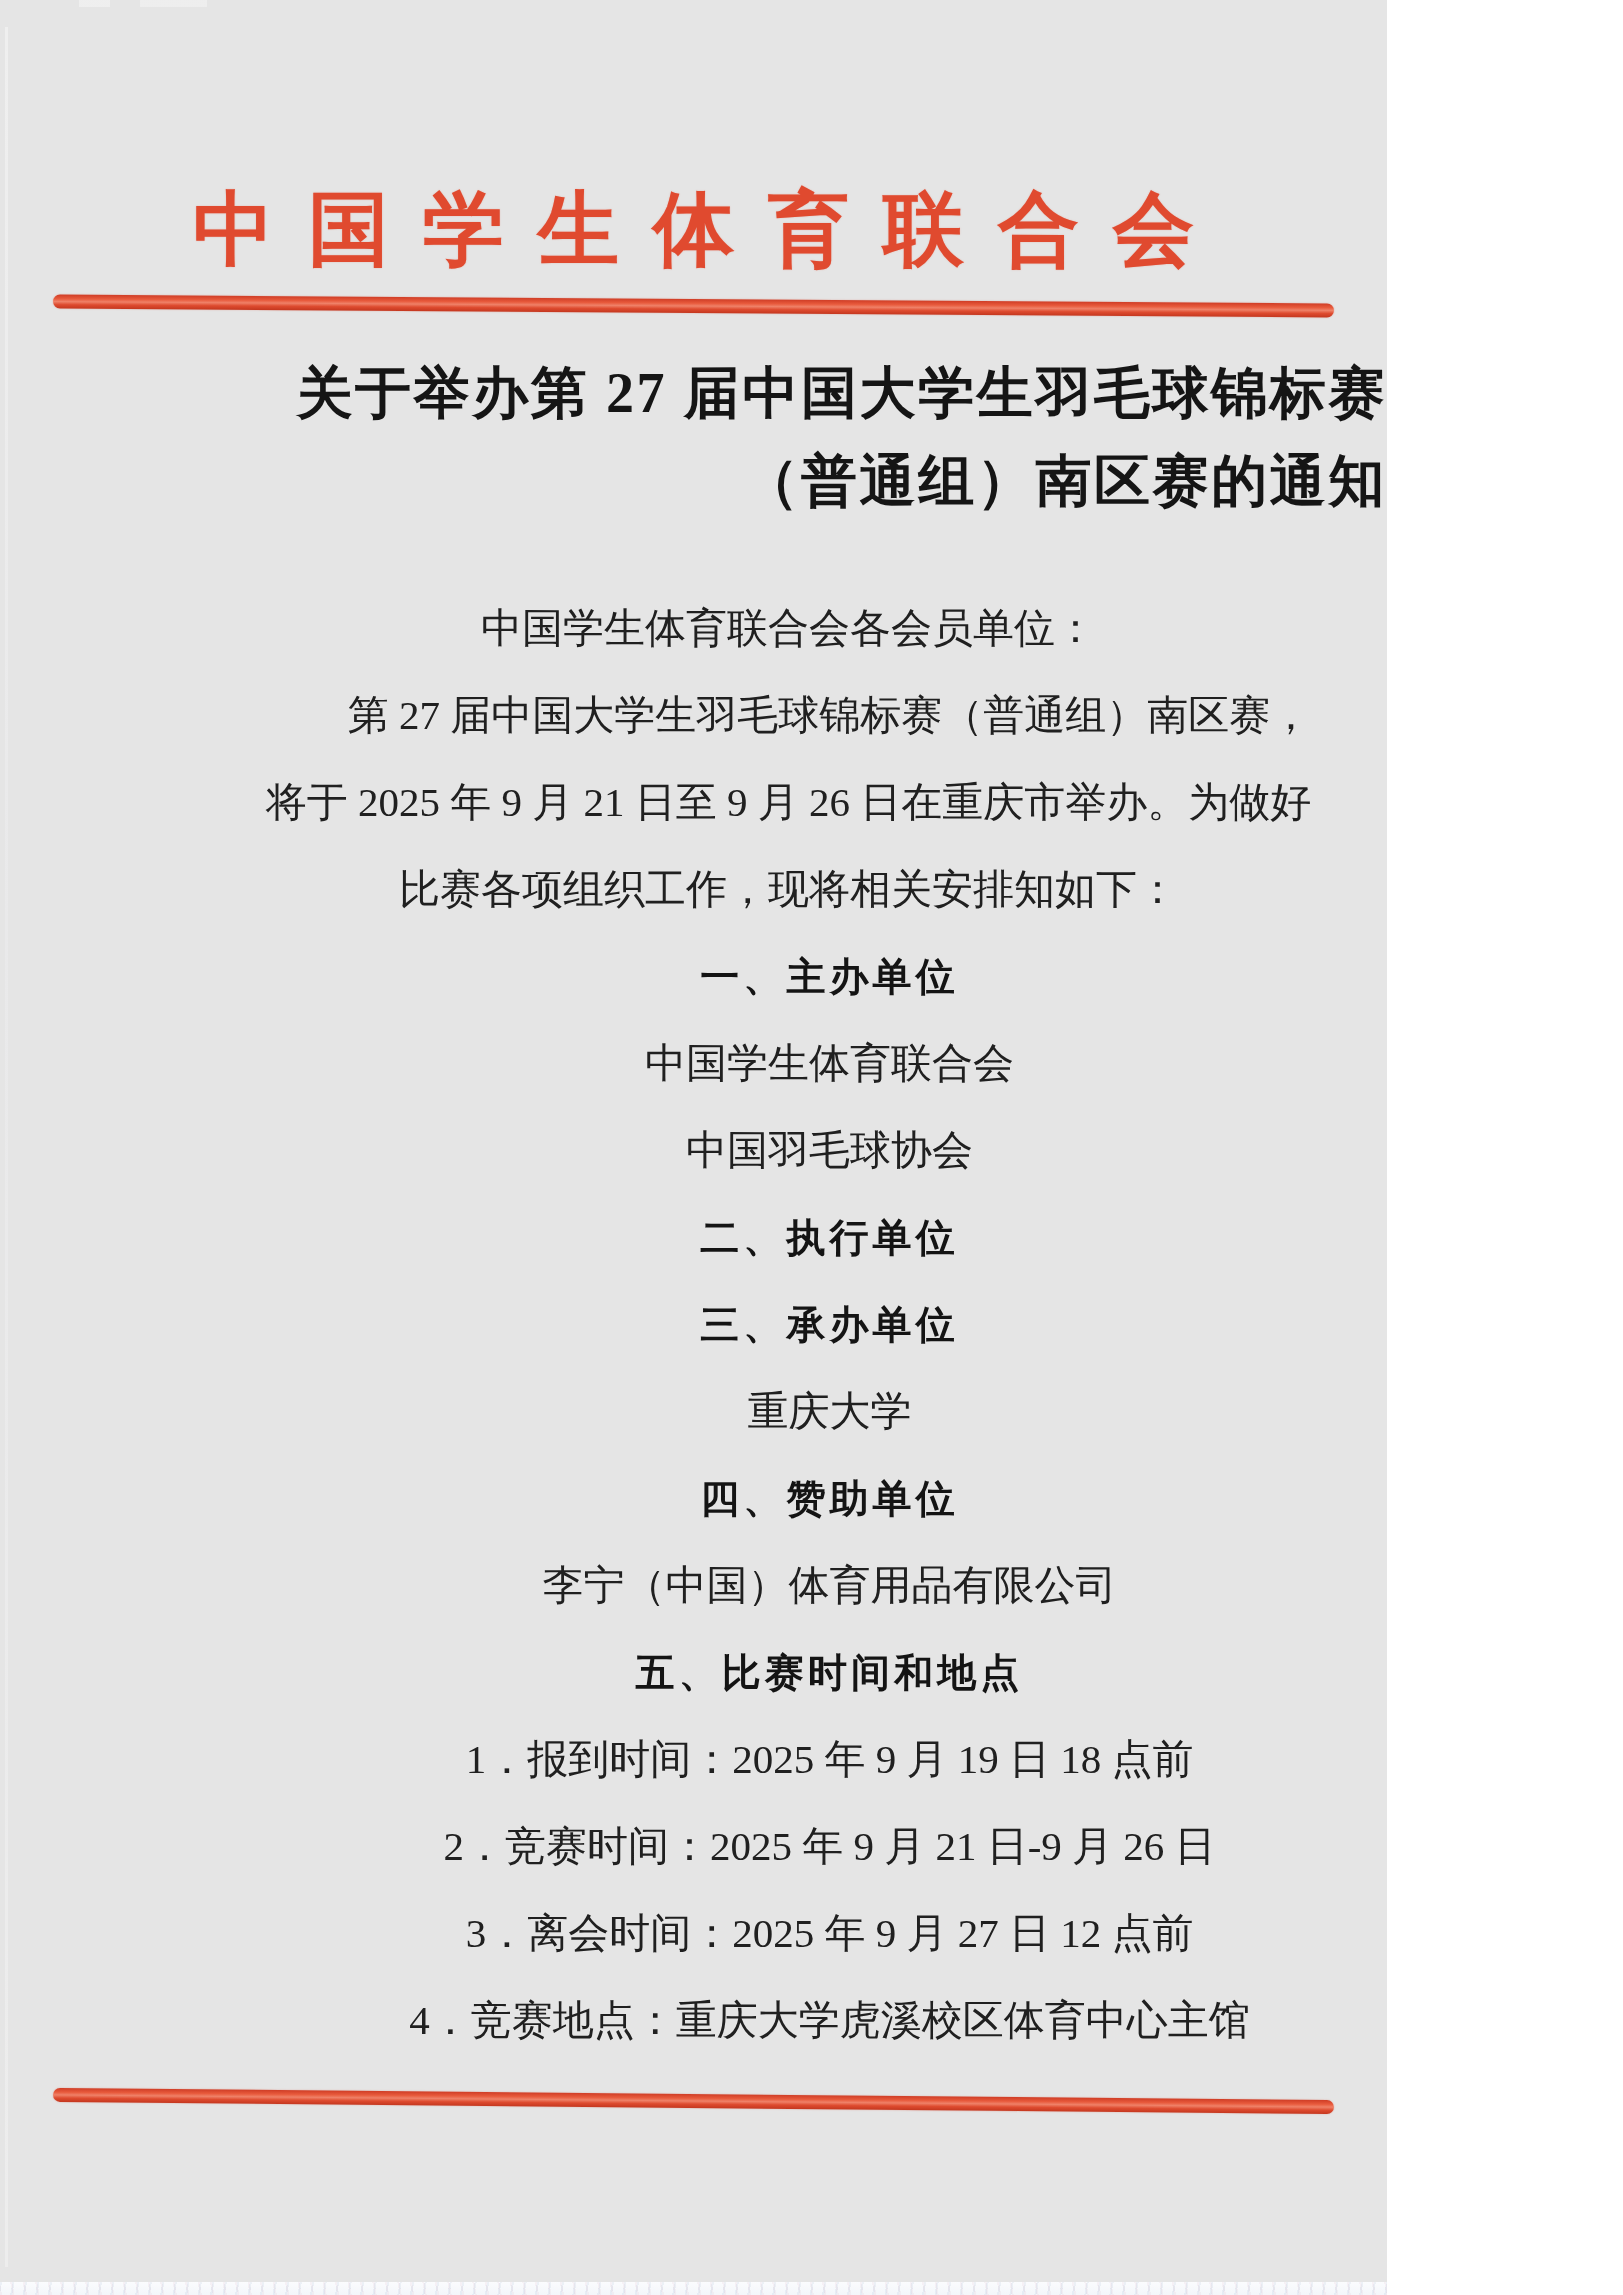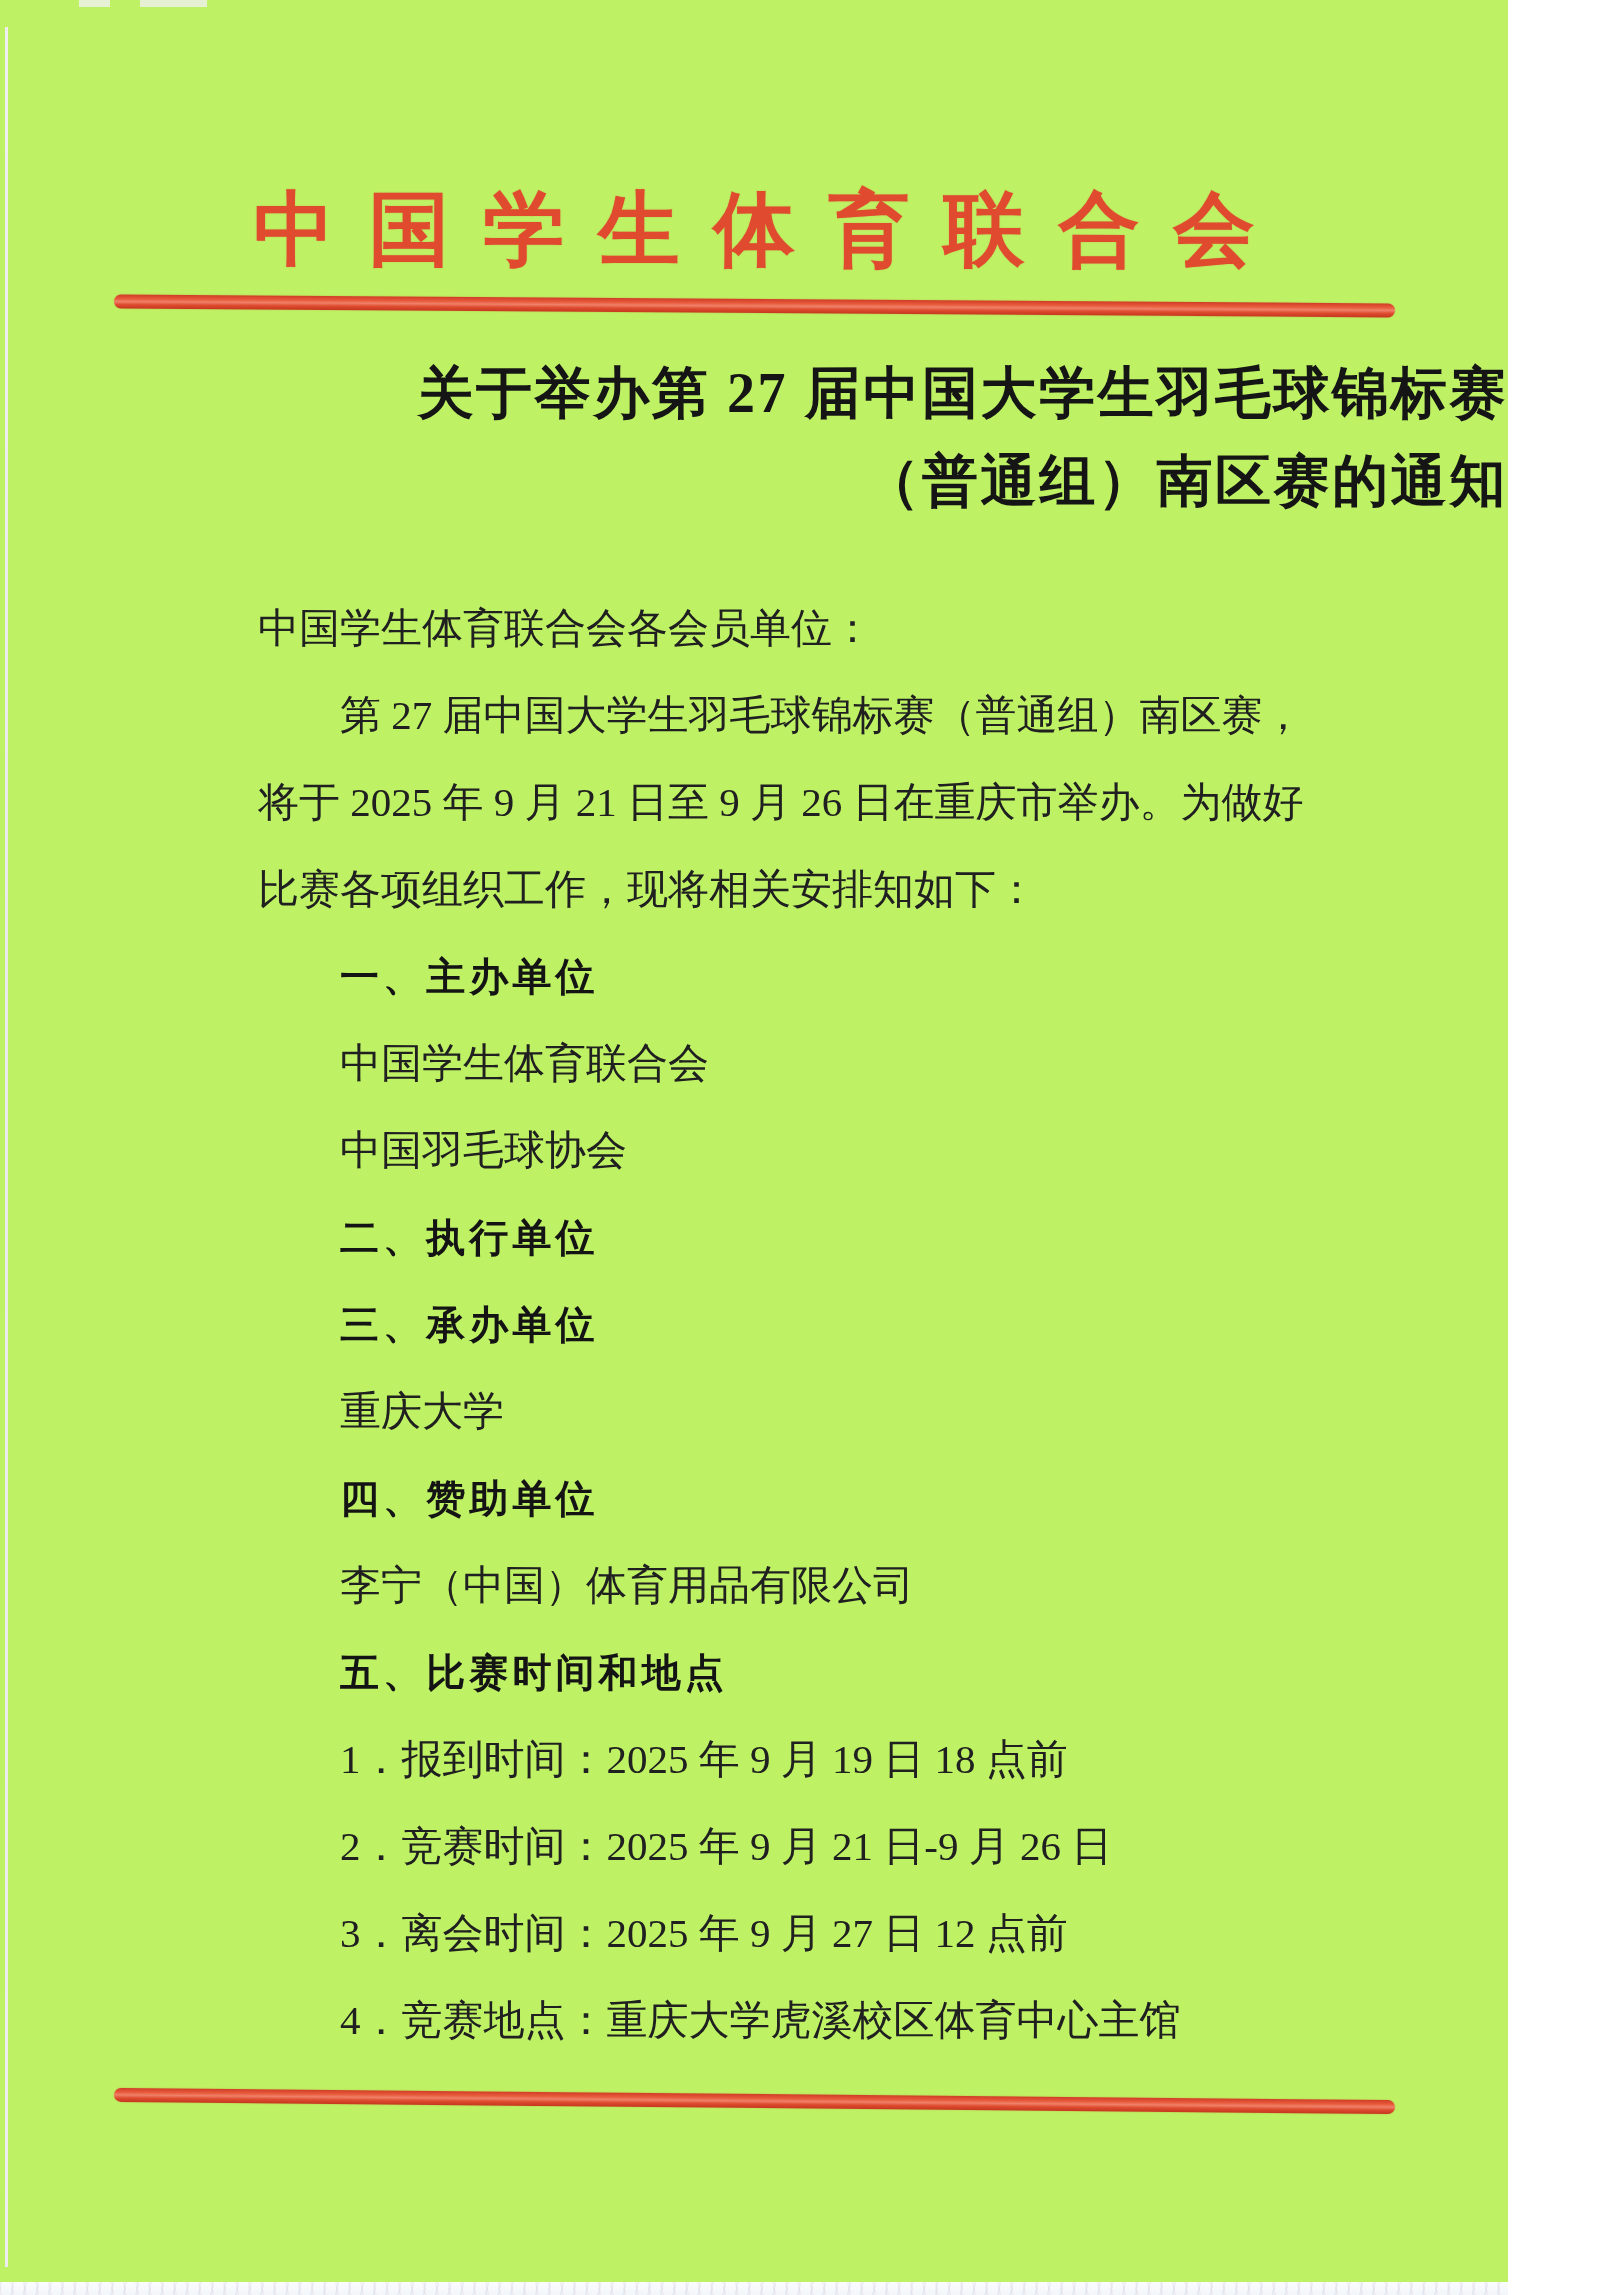--- a/index.html
+++ b/index.html
@@ -3,22 +3,22 @@
 <meta charset="utf-8">
 <style>
   html, body { margin:0; padding:0; }
   body {
     width:1623px; height:2295px;
     background:#ffffff;
     font-family:"Liberation Serif","DejaVu Serif",serif;
   }
   .page {
     position:relative;
-    width:1508px; height:2295px;
-    background:#bef264;
+    width:1387px; height:2295px;
+    background:#e5e5e5;
     overflow:hidden;
     color:#1c1c1c;
     display:flow-root;
   }
 
   
   .scan-left-line {
     position:absolute; left:5.1px; top:26.6px;
     width:2.6px; height:2240px;
     background:linear-gradient(180deg,#efefef 0%,#e9e9ea 40%,#ededed 100%);
@@ -78,20 +78,21 @@
   .title-line { display:block; }
 
   
   .doc-body {
     margin-top:60px;
     padding-left:258px;
     padding-right:68px;
     font-size:41px;
     line-height:87px;
     color:#202020;
+    text-align:center;
   }
   .line { margin:0; height:87px; white-space:pre; }
   .indent { padding-left:82px; }
   .heading {
     font-family:"Liberation Sans","DejaVu Sans",sans-serif;
     font-weight:bold;
     font-size:39px;
     letter-spacing:4.1px;
     color:#141414;
   }

